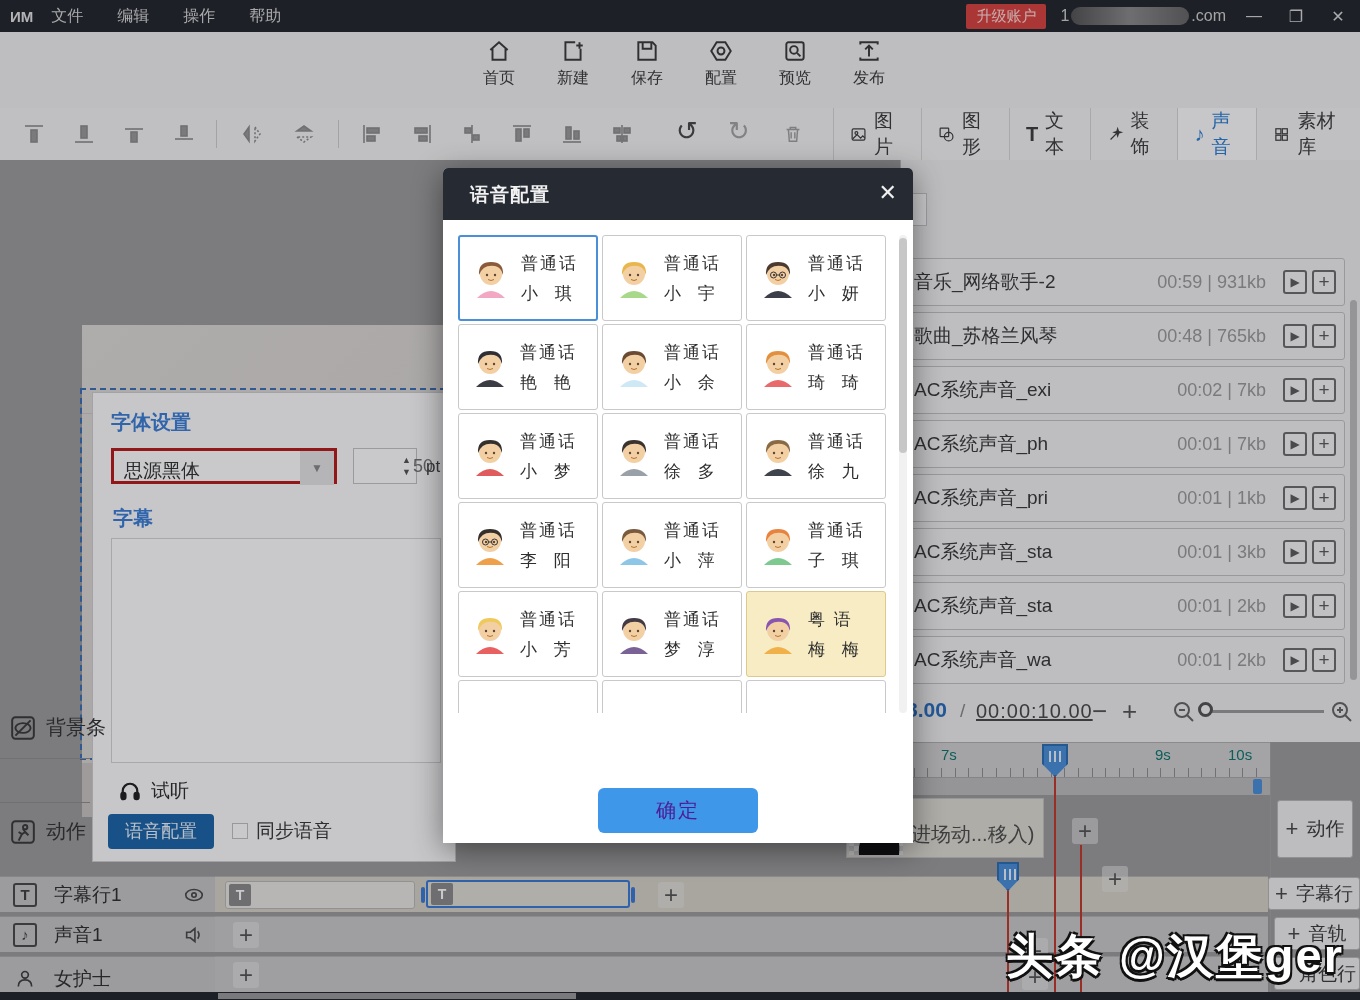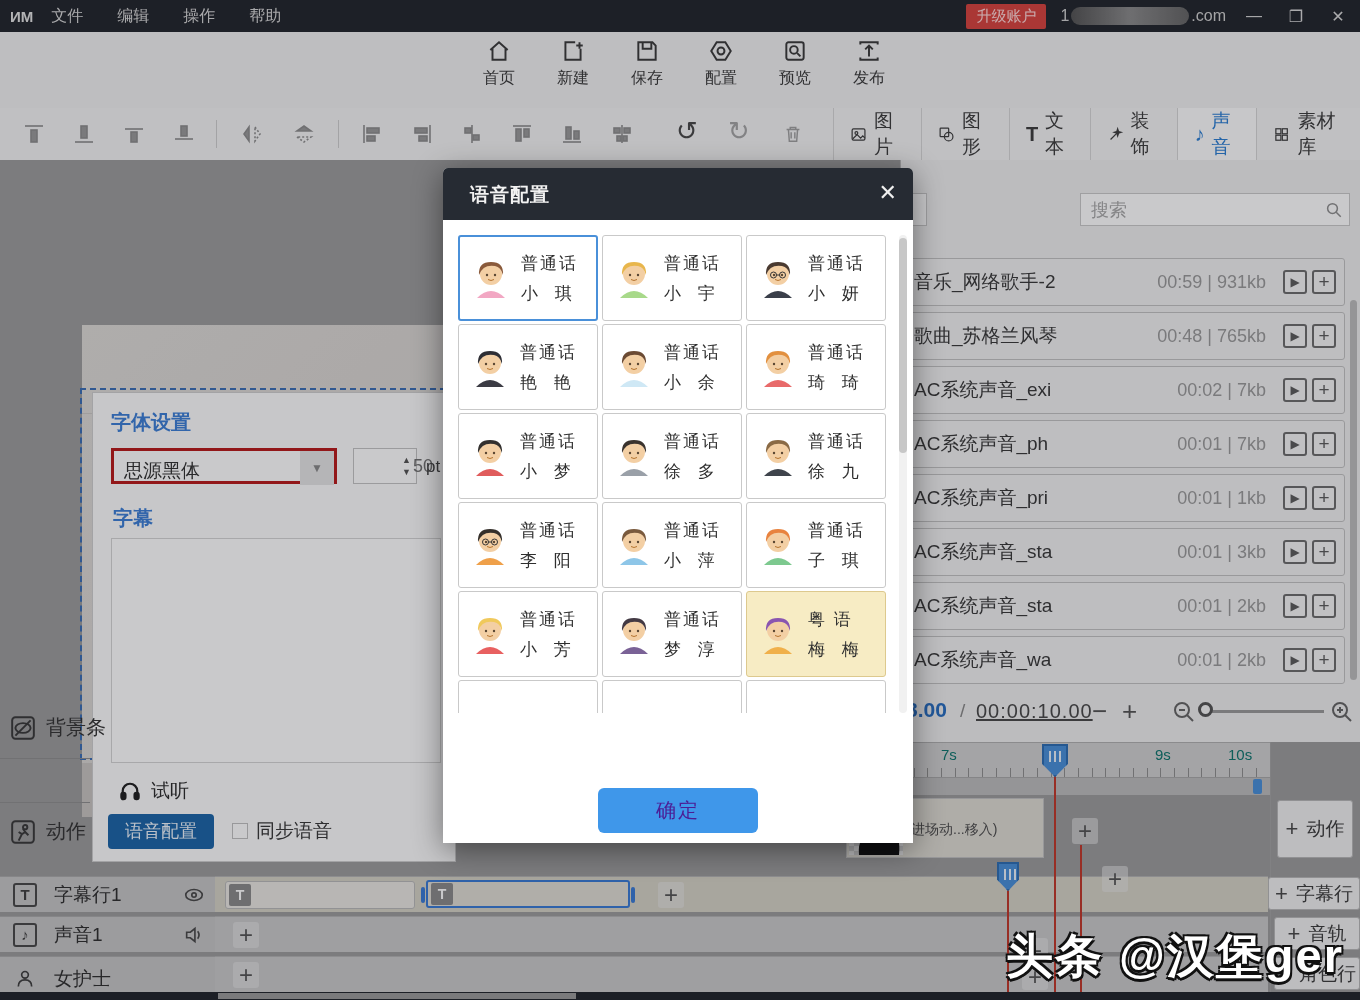--- a/index.html
+++ b/index.html
@@ -123,21 +123,21 @@
   .graybar{position:absolute;left:900px;top:778px;width:370px;height:17px;background:#bdbdbd;}
   .endmarker{position:absolute;left:1253px;top:779px;width:9px;height:15px;background:#4a90d9;border-radius:2px;}
   .playhead{position:absolute;width:26px;height:33px;background:#4a90d9;clip-path:polygon(0 0,100% 0,100% 60%,50% 100%,0 60%);box-shadow:inset 0 0 0 2px #2f6fb4;}
   .playhead::before{content:"";position:absolute;left:7px;top:7px;width:12px;height:11px;background:repeating-linear-gradient(90deg,#e8f1fa 0 2px,transparent 2px 5px);}
   .redline{position:absolute;width:2px;background:#c0392b;}
   .colsep{position:absolute;left:1270px;top:742px;width:1px;height:258px;background:#a3a3a3;}
 
   
   .entrance{position:absolute;left:846px;top:798px;width:198px;height:60px;background:#dedbd2;border:1px solid #c0c0c0;box-sizing:border-box;}
   .thumb{position:absolute;left:2px;top:2px;width:54px;height:54px;background-color:#e9e9e9;background-image:linear-gradient(45deg,#cfcfcf 25%,transparent 25%,transparent 75%,#cfcfcf 75%),linear-gradient(45deg,#cfcfcf 25%,transparent 25%,transparent 75%,#cfcfcf 75%);background-size:10px 10px;background-position:0 0,5px 5px;}
-  .entrance .lab{position:absolute;left:64px;top:22px;font-size:14px;color:#4f4f4f;white-space:nowrap;}
+  .entrance .lab{position:absolute;left:64px;top:22px;font-size:20px;color:#4f4f4f;white-space:nowrap;}
 
   
   .rbtn{position:absolute;background:#f0f0f0;border:1px solid #b8b8b8;box-sizing:border-box;border-radius:3px;display:flex;align-items:center;justify-content:center;gap:8px;font-size:19px;color:#3e3e3e;}
   .rbtn .p{font-size:22px;color:#4a4a4a;}
 
   
   .scrim{position:absolute;left:0;top:0;width:1360px;height:1000px;background:rgba(8,10,16,0.22);z-index:40;pointer-events:none;}
 
   
   .modal{position:absolute;left:443px;top:168px;width:470px;height:675px;background:#ffffff;z-index:60;box-shadow:0 6px 30px rgba(0,0,0,0.45);border-radius:5px 5px 0 0;}
@@ -481,27 +481,20 @@
         </svg>
       </div>
     <span class="tl-name">女护士</span>
   </div>
   <div class="tlrow-track" style="top:956px;height:44px">
     <span class="plus" style="left:18px;top:5px">+</span>
   </div>
 
   <div class="audio-panel"></div>
   <div class="search-frag"></div>
-  <div class="searchbox">
-    <input placeholder="搜索" style="">
-    <svg viewBox="0 0 24 24">
-        <circle cx="10" cy="10" r="6.5"></circle>
-        <line x1="15" y1="15" x2="21" y2="21"></line>
-      </svg>
-  </div>
 
   <div class="audio-list">
 
   <div class="audio-row">
         <span class="audio-name">音乐_网络歌手-2</span>
         <span class="audio-meta">
           <span>00:59</span>
           <span> | </span>
           <span>931kb</span>
         </span>

